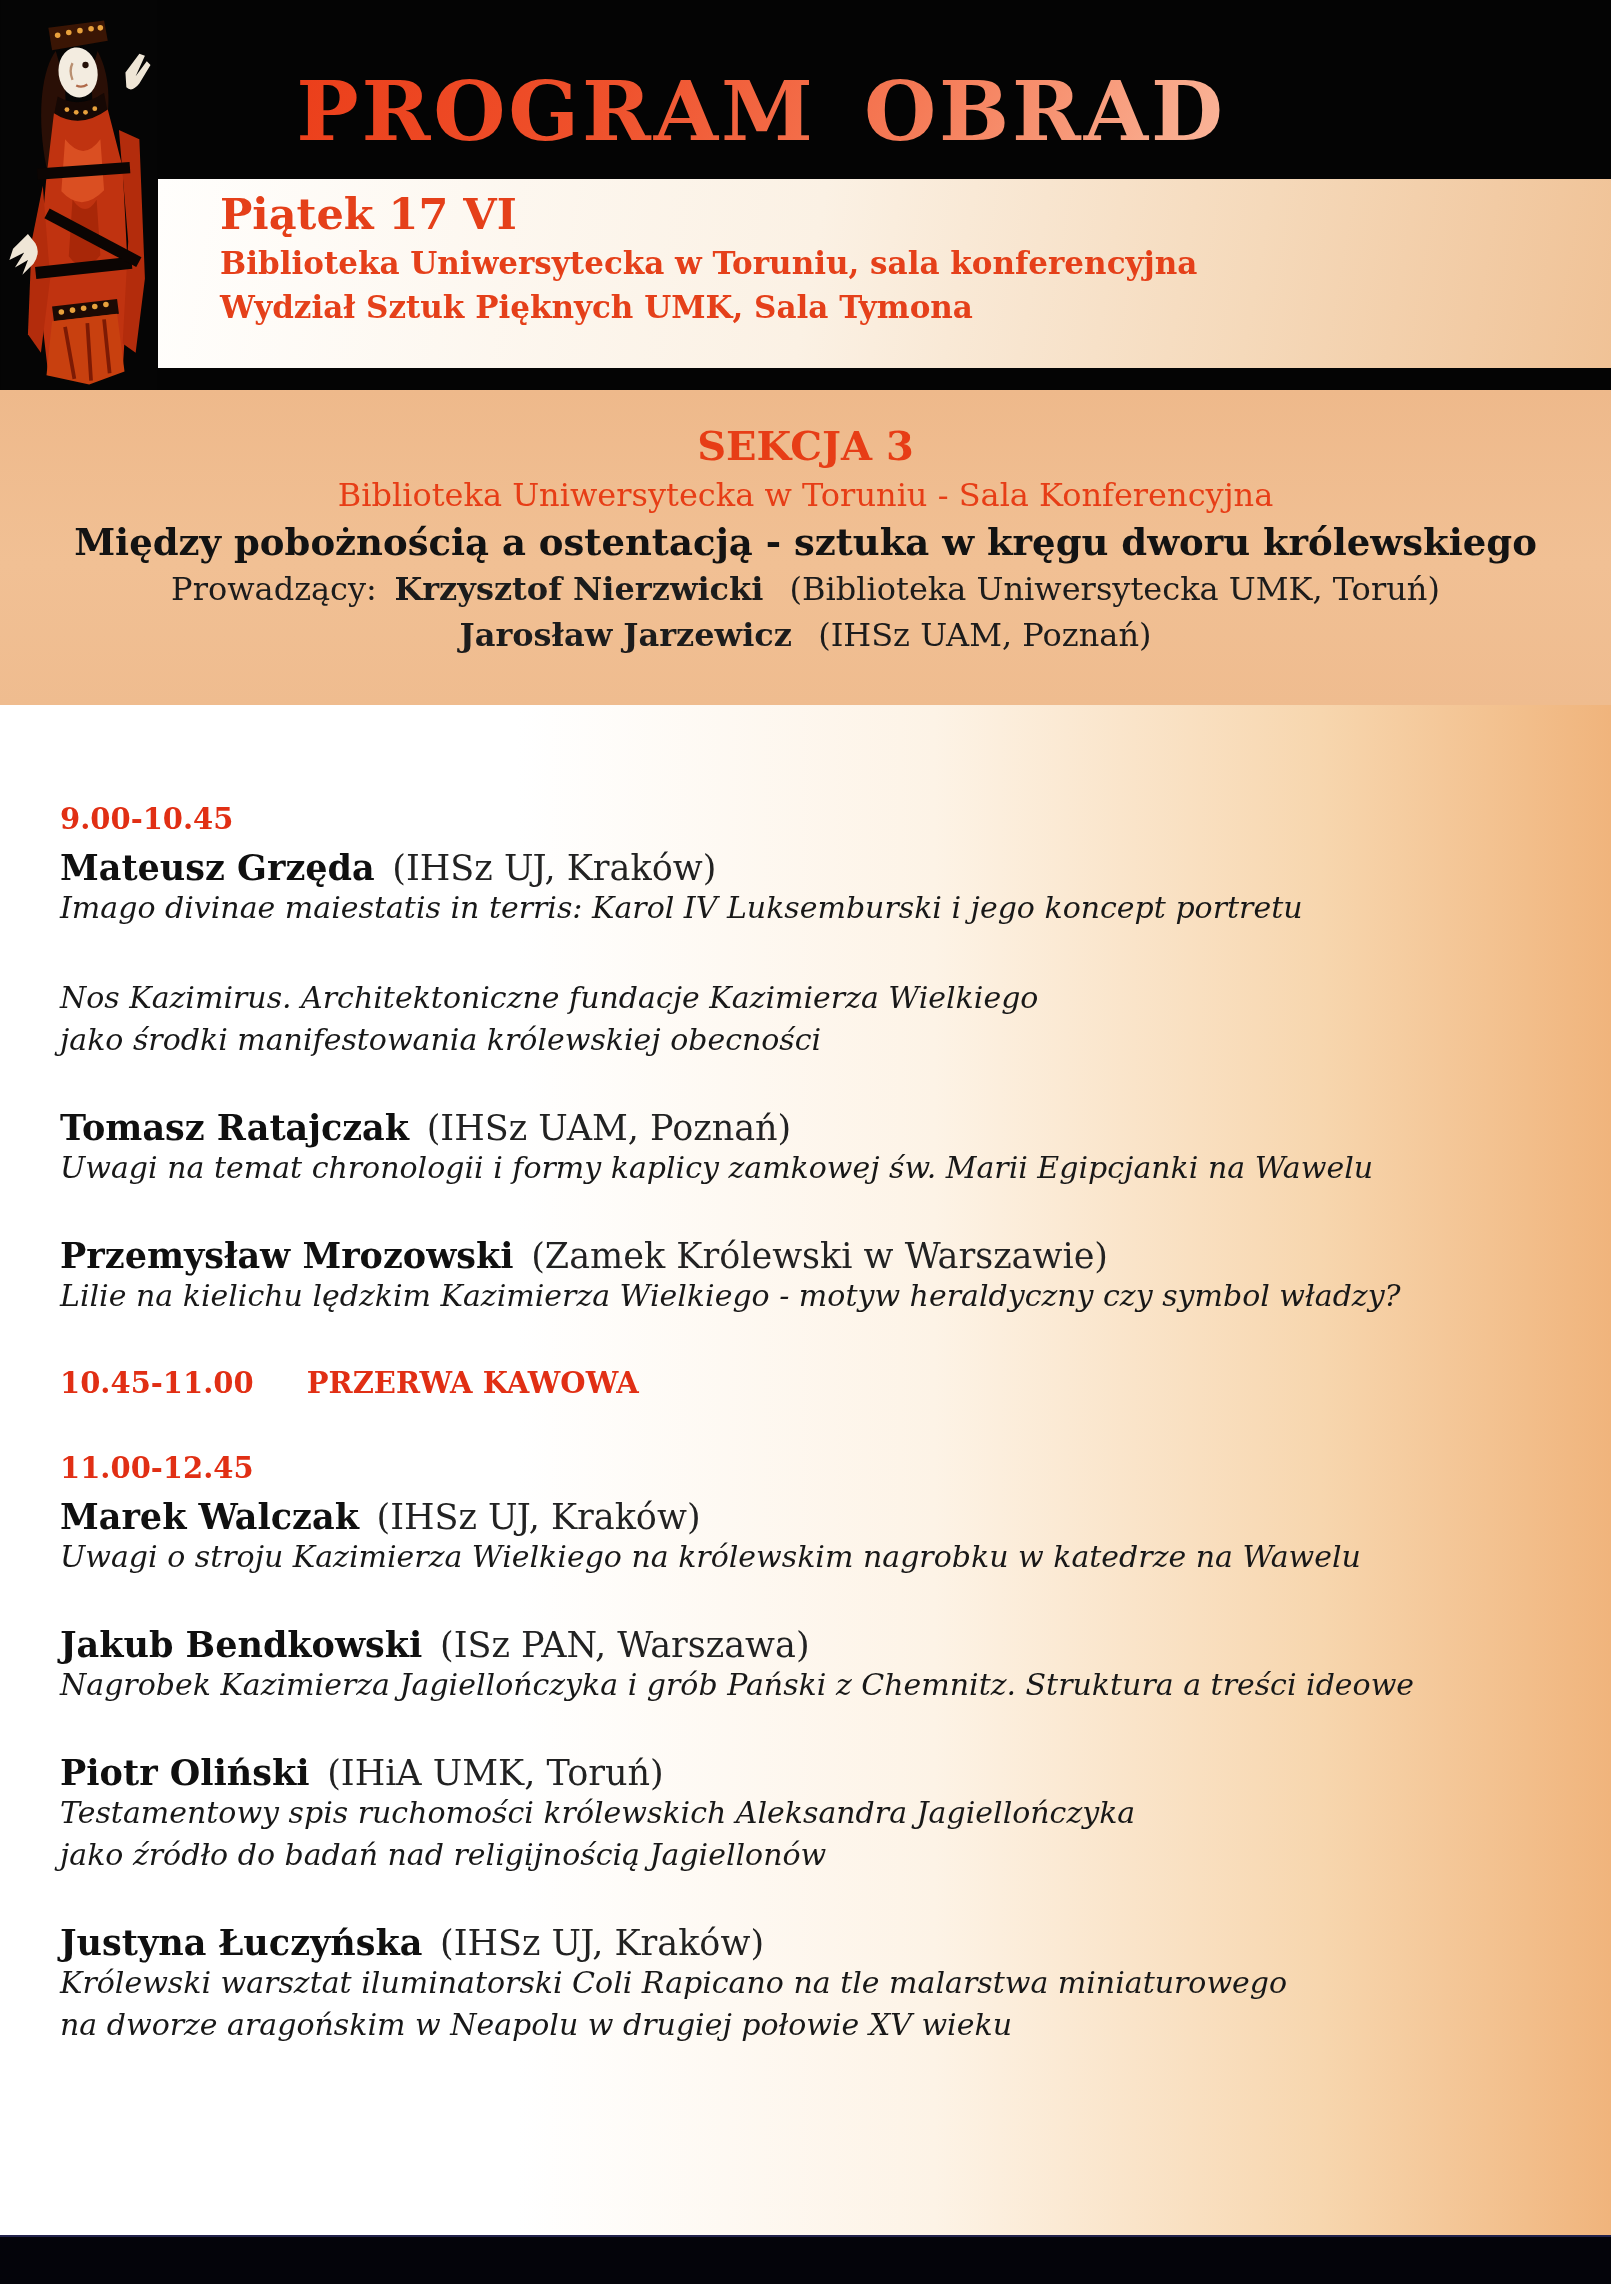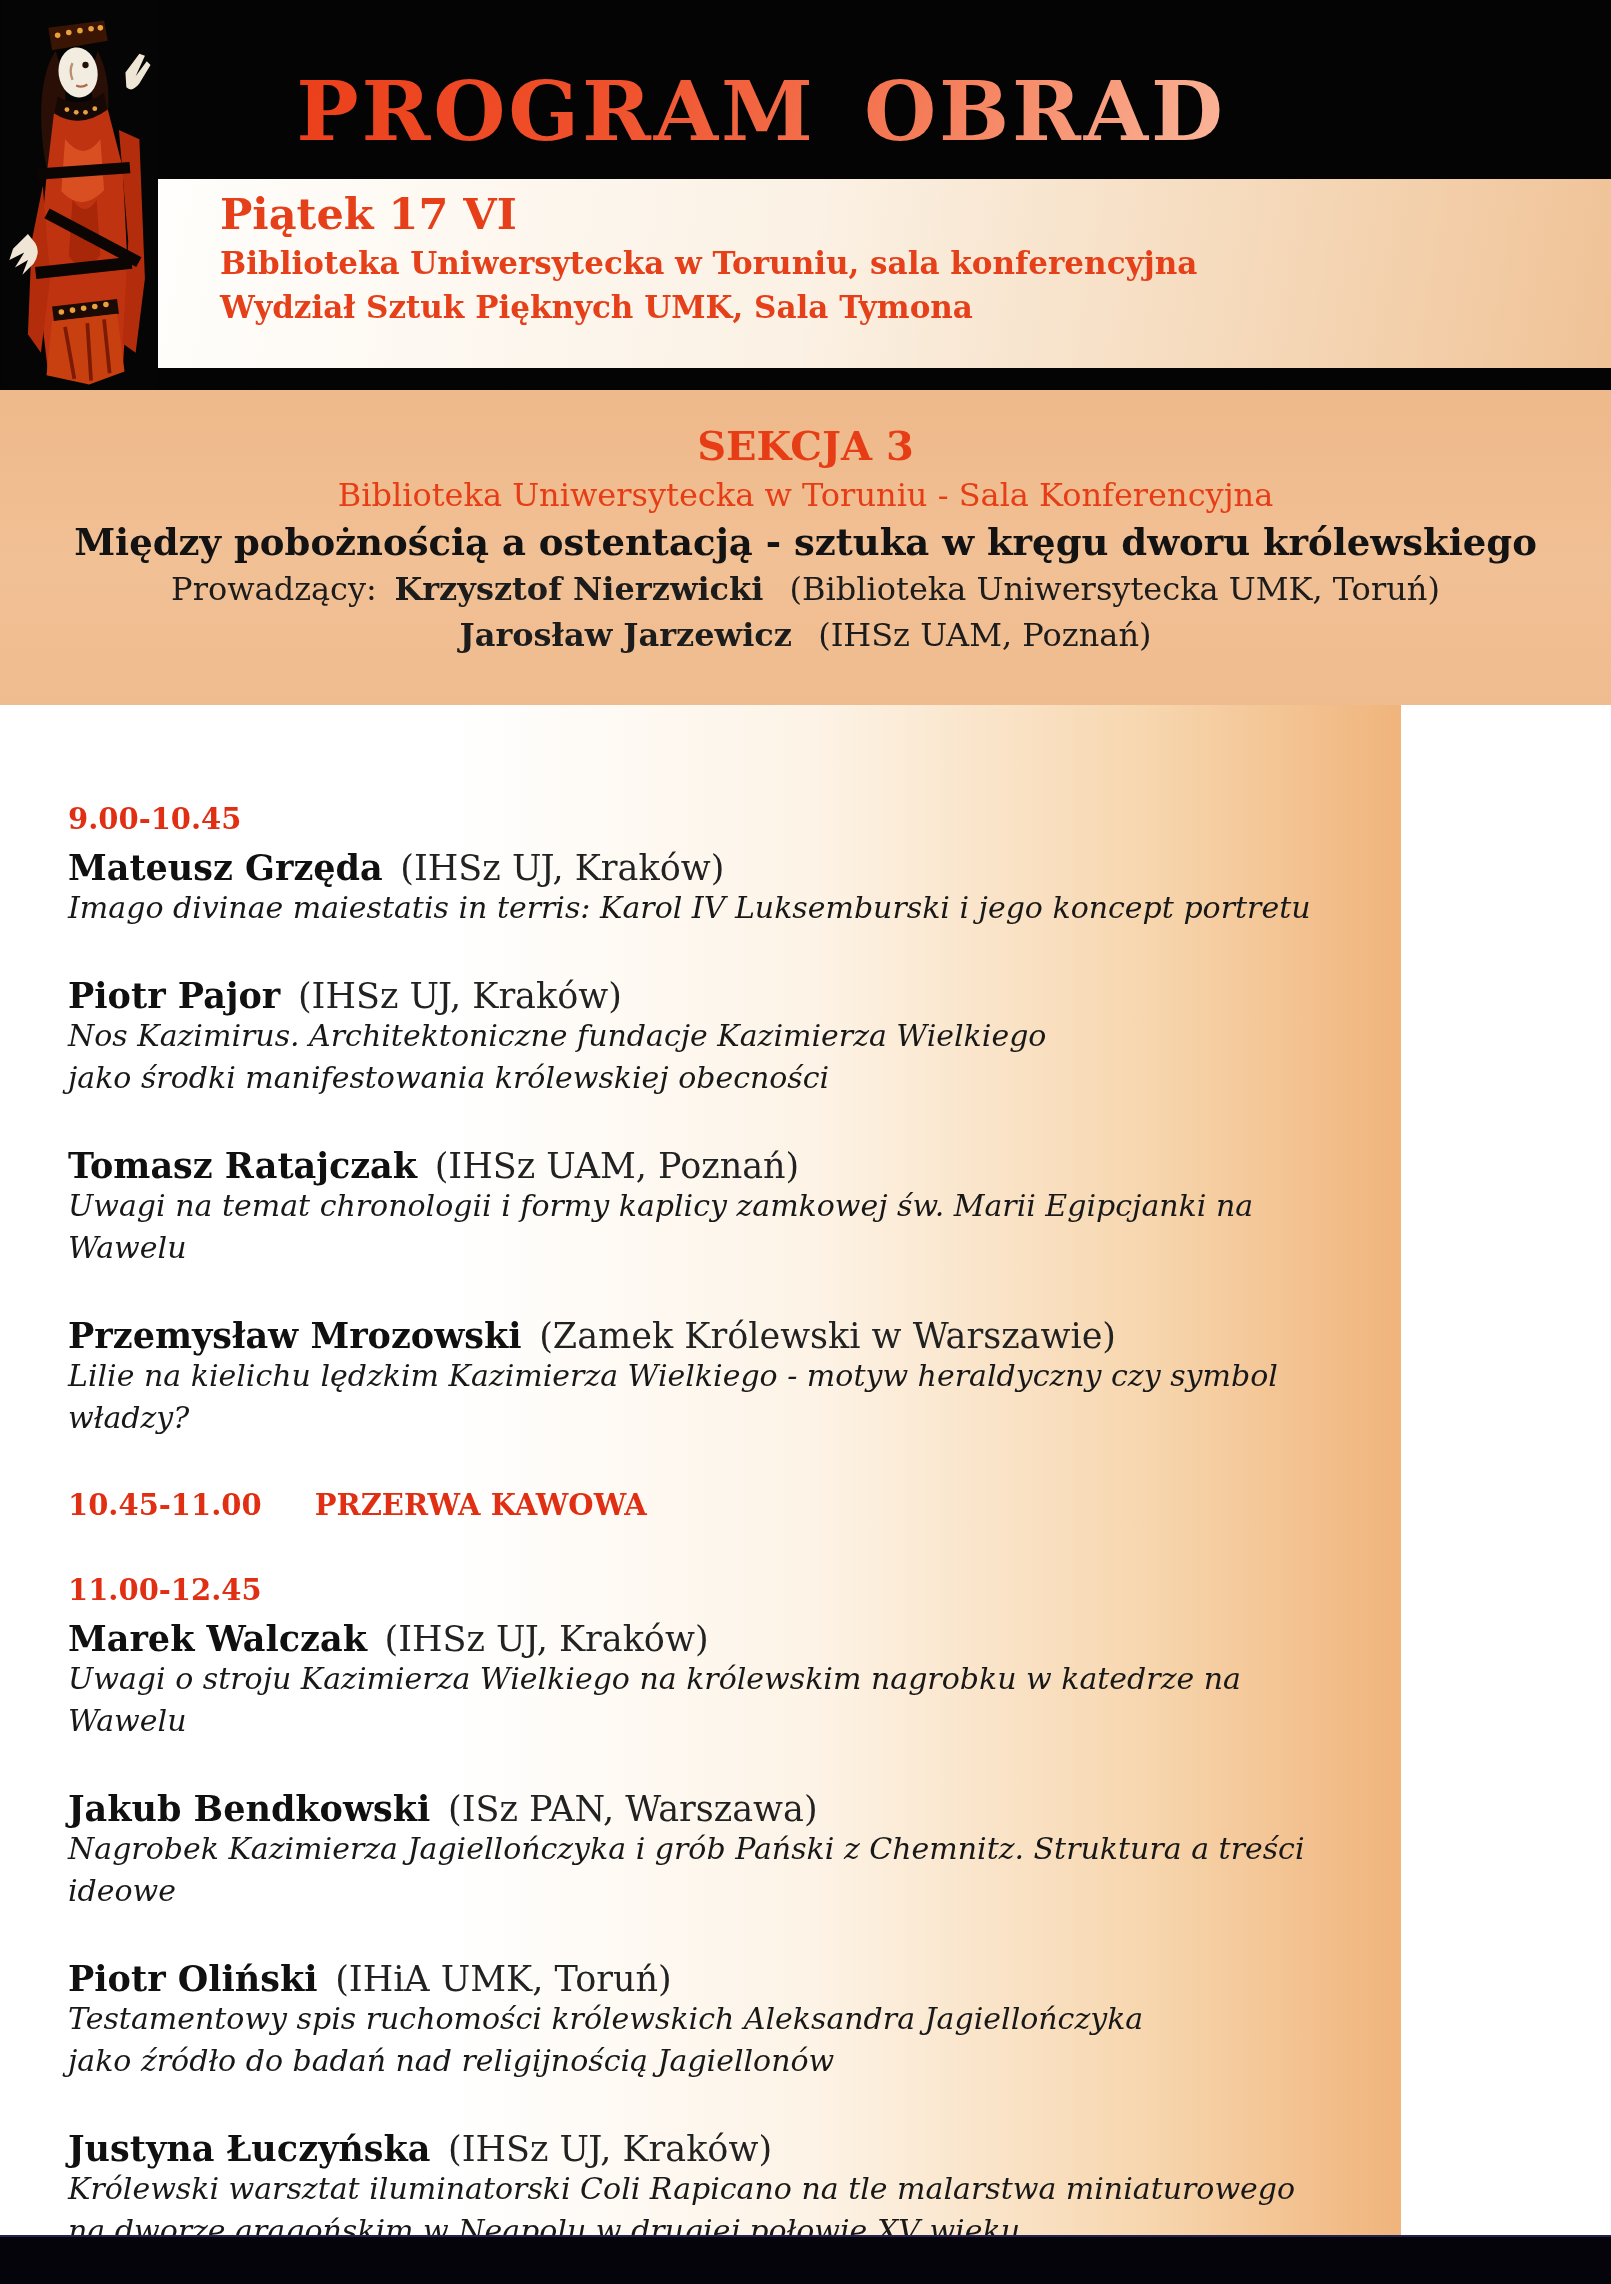--- a/index.html
+++ b/index.html
@@ -62,21 +62,21 @@
   .chair-line{
     color:#1c1c1c;font-size:32px;line-height:46px;
   }
   .chair-prefix{font-weight:normal;}
   .chair-name{font-weight:bold;margin-left:7.4px;}
   .chair-name.first{margin-left:0;}
   .chair-affil{font-weight:normal;margin-left:16px;}
 
   
   .content{
-    position:absolute;left:8px;top:705px;width:1393px;height:1530px;
+    position:absolute;left:0;top:705px;width:1611px;height:1530px;
     background:linear-gradient(to right,#ffffff 0%,#ffffff 32%,#fdf3e6 58%,#f7d6ae 82%,#f0b47c 100%);
     padding:96px 60px 0 60px;box-sizing:border-box;
   }
   .time-slot{
     color:#e12f14;font-weight:bold;font-size:29px;line-height:37px;
     margin-bottom:11px;
   }
   .talk{margin-bottom:48px;}
   .speaker-line{font-size:35px;line-height:37px;color:#101010;}
   .speaker-name{font-weight:bold;color:#101010;}
@@ -181,24 +181,20 @@
 
     <div class="talk">
       <div class="speaker-line">
         <span class="speaker-name">Mateusz Grzęda</span>
         <span class="speaker-affil">(IHSz UJ, Kraków)</span>
       </div>
       <div class="talk-title">Imago divinae maiestatis in terris: Karol IV Luksemburski i jego koncept portretu</div>
     </div>
 
     <div class="talk">
-      <div class="speaker-line">
-        <span class="speaker-name">Piotr Pajor</span>
-        <span class="speaker-affil">(IHSz UJ, Kraków)</span>
-      </div>
       <div class="talk-title">Nos Kazimirus. Architektoniczne fundacje Kazimierza Wielkiego</div>
       <div class="talk-title"> jako środki manifestowania królewskiej obecności</div>
     </div>
 
     <div class="talk">
       <div class="speaker-line">
         <span class="speaker-name">Tomasz Ratajczak</span>
         <span class="speaker-affil">(IHSz UAM, Poznań)</span>
       </div>
       <div class="talk-title">Uwagi na temat chronologii i formy kaplicy zamkowej św. Marii Egipcjanki na Wawelu</div>

